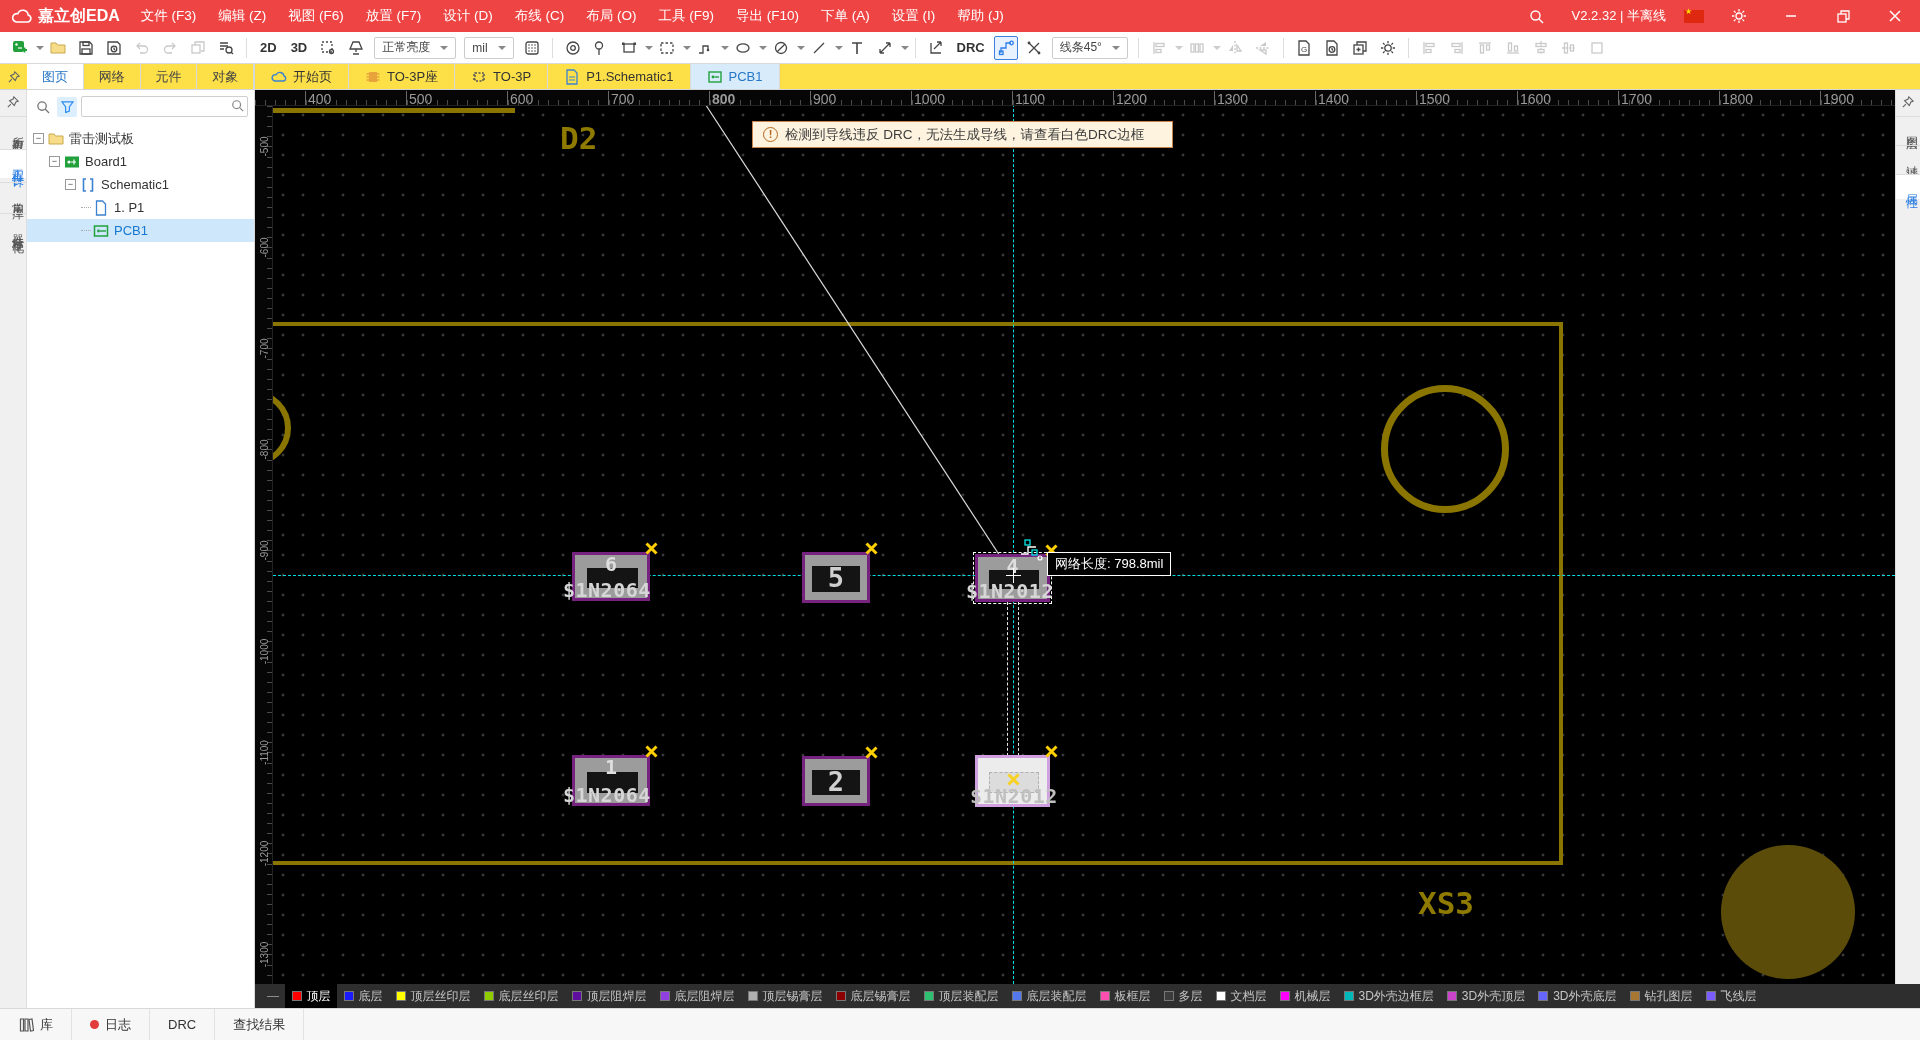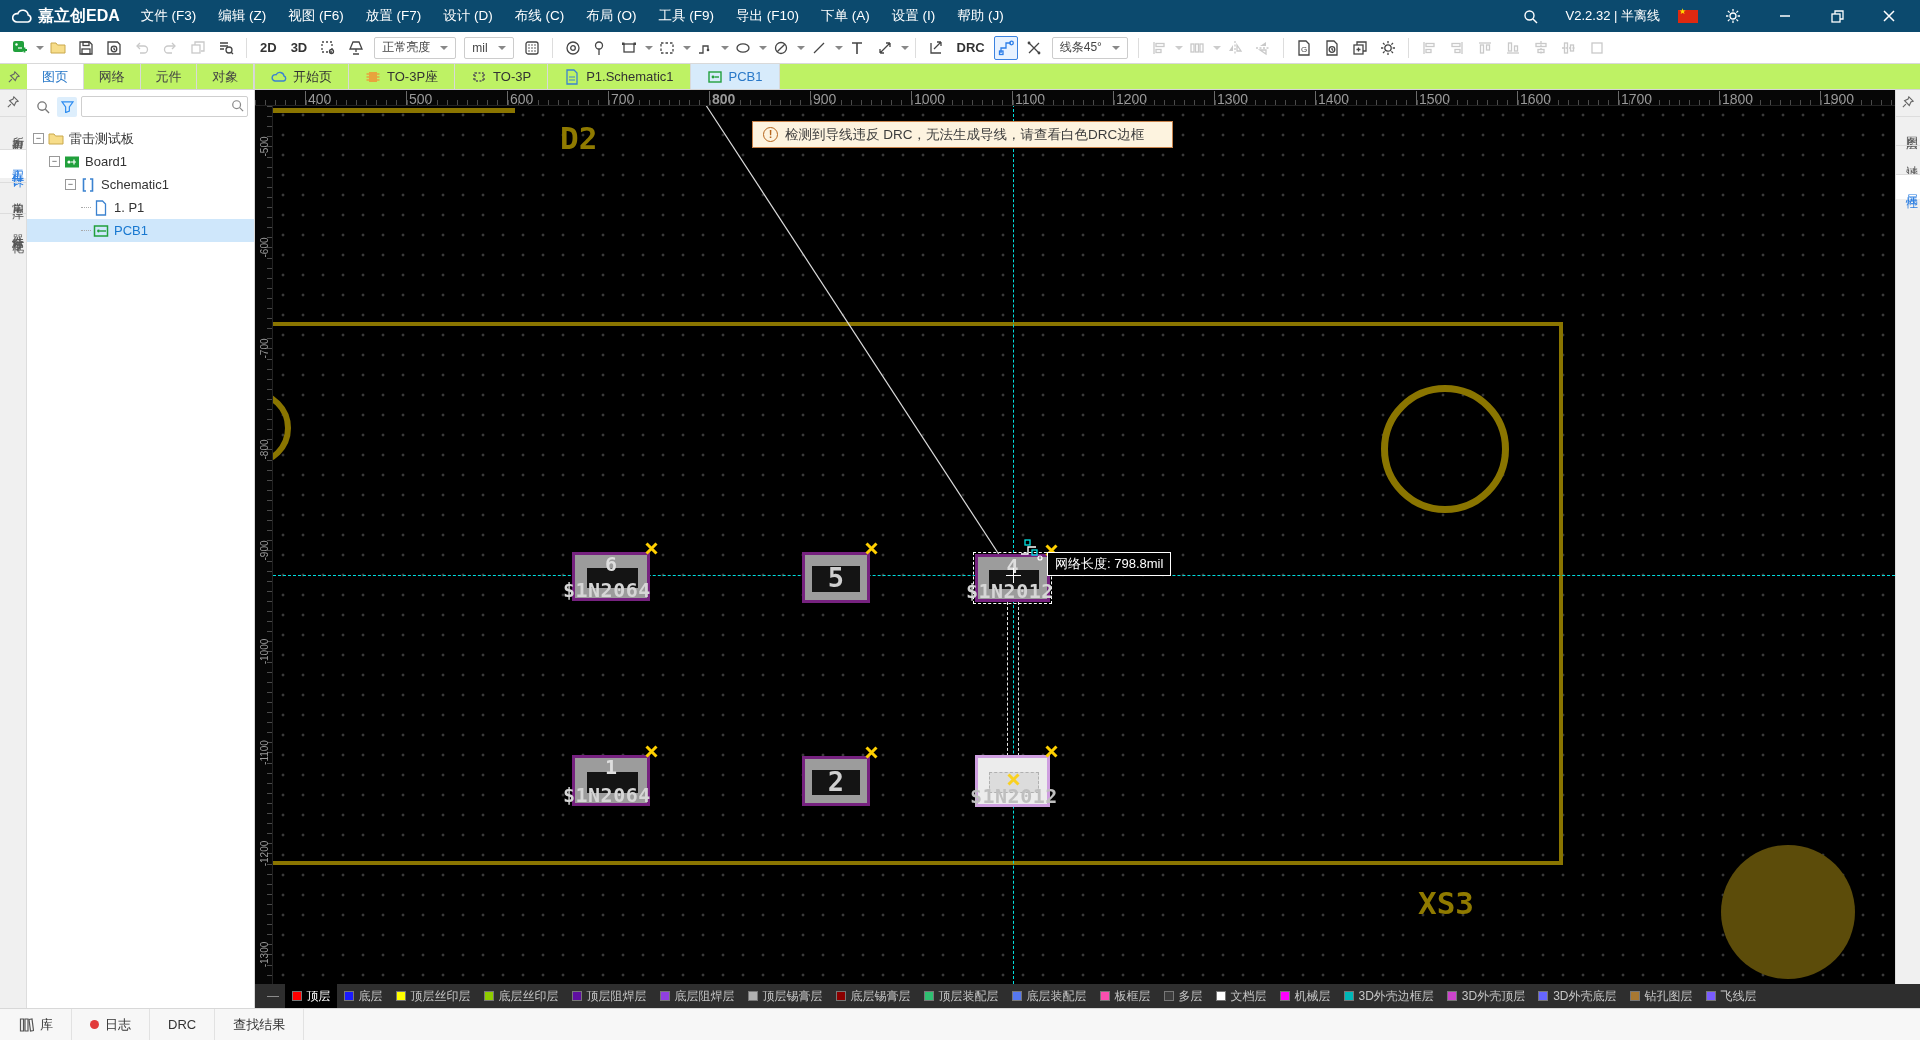--- a/index.html
+++ b/index.html
@@ -1,46 +1,46 @@
 <!DOCTYPE html>
 <html><head>
 <meta charset="utf-8">
 <style>
   * { margin:0; padding:0; box-sizing:border-box; }
   html,body { width:1920px; height:1040px; overflow:hidden; background:#fff;
     font-family:"Liberation Sans","DejaVu Sans",sans-serif; }
   .app { position:relative; width:1920px; height:1040px; overflow:hidden; background:#fff; }
 
   
-  .titlebar { position:absolute; top:0; left:0; right:0; height:32px; background:#0c4a6e;
+  .titlebar { position:absolute; top:0; left:0; right:0; height:32px; background:#ef4444;
     display:flex; align-items:center; color:#fff; }
   .logo { display:flex; align-items:center; gap:6px; padding:0 10px 0 12px; font-weight:bold; font-size:16px; }
   .menubar { display:flex; align-items:center; }
   .menu-item { padding:0 11px; font-size:13.5px; line-height:32px; cursor:default; white-space:nowrap; }
-  .tb-right { margin-left:auto; display:flex; align-items:center; gap:18px; padding-right:14px; }
+  .tb-right { margin-left:auto; display:flex; align-items:center; gap:18px; padding-right:8px; }
   .version-text { font-size:13px; white-space:nowrap; }
   .flag { width:20px; height:13px; background:#de2910; position:relative; display:inline-block; }
   .flag::before { content:"★"; position:absolute; left:1px; top:-3px; color:#ffde00; font-size:8px; }
   .winbtn { width:34px; height:32px; display:flex; align-items:center; justify-content:center; }
 
   
   .toolbar { position:absolute; top:32px; left:0; right:0; height:32px; background:#fff;
     border-bottom:1px solid #d9d9d9; display:flex; align-items:center; padding:0 6px; color:#454545; }
   .tb-icon { width:24px; height:24px; display:flex; align-items:center; justify-content:center; margin:0 2px; border-radius:2px; }
   .tb-icon.disabled { color:#c9c9c9; }
   .tb-icon.active { border:1px solid #3b82e0; background:#e8f2ff; color:#2b7de9; }
   .tb-txt { font-size:13px; padding:0 6px; margin:0 1px; color:#333; font-weight:bold; }
   .tb-sep { width:1px; height:20px; background:#ddd; margin:0 6px; }
   .tb-dd { height:22px; border:1px solid #ccc; border-radius:2px; display:flex; align-items:center;
     padding:0 7px; font-size:12px; color:#444; gap:10px; margin:0 4px; background:#fff; white-space:nowrap; }
   .caret { width:0; height:0; border-left:4px solid transparent; border-right:4px solid transparent; border-top:4px solid #888; display:inline-block; }
   .mini-caret { margin-left:2px; }
 
   
-  .tabrow { position:absolute; top:64px; left:0; right:0; height:26px; background:#bef264;
+  .tabrow { position:absolute; top:64px; left:0; right:0; height:26px; background:#fde047;
     border-bottom:1px solid #d5d5d5; display:flex; align-items:stretch; }
   .tabrow-pinzone { width:27px; display:flex; align-items:center; justify-content:center; color:#777; }
   .panel-tabs { width:228px; display:flex; border-right:1px solid #d5d5d5; }
   .panel-tab { flex:1; text-align:center; font-size:13px; line-height:25px; color:#444; border-right:1px solid #d9d9d9; }
   .panel-tab.active { background:#fff; color:#2878c8; }
   .doc-tab { display:flex; align-items:center; gap:6px; padding:0 16px; font-size:13px; color:#333;
     border-right:1px solid #d9d9d9; white-space:nowrap; }
   .doc-tab.active { background:#d7ebfb; color:#2878c8; }
 
   

